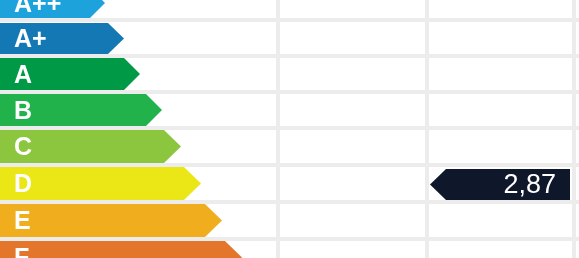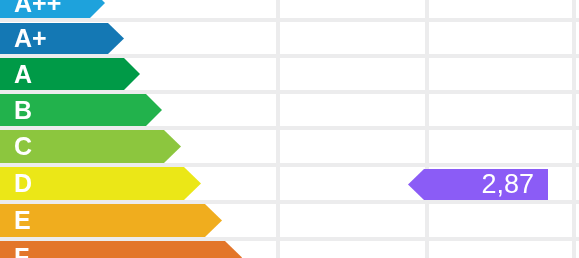--- a/index.html
+++ b/index.html
@@ -128,17 +128,17 @@
         <span class="band-label">D</span>
       </div>
       <div class="band" style="top: 204px; height: 33px; width: 222px; background: rgb(240, 173, 30); clip-path: polygon(0px 0px, 205px 0px, 222px 50%, 205px 100%, 0px 100%);">
         <span class="band-label">E</span>
       </div>
       <div class="band" style="top: 241px; height: 33px; width: 242px; background: rgb(227, 118, 42); clip-path: polygon(0px 0px, 225px 0px, 242px 50%, 225px 100%, 0px 100%);">
         <span class="band-label">F</span>
       </div>
     </div>
 
-  <div class="marker" style="top: 169px; left: 408px; width: 140px; height: 31px; background: #8b5cf6; clip-path: polygon(16px 0px, 100% 0px, 100% 100%, 16px 100%, 0px 50%); align-items: center;">
+  <div class="marker" style="top: 169px; left: 430px; width: 140px; height: 31px; background: #0f172a; clip-path: polygon(16px 0px, 100% 0px, 100% 100%, 16px 100%, 0px 50%); align-items: center;">
     <span class="marker-value">2,87</span>
   </div>
 
 </div>
 
 </body></html>

